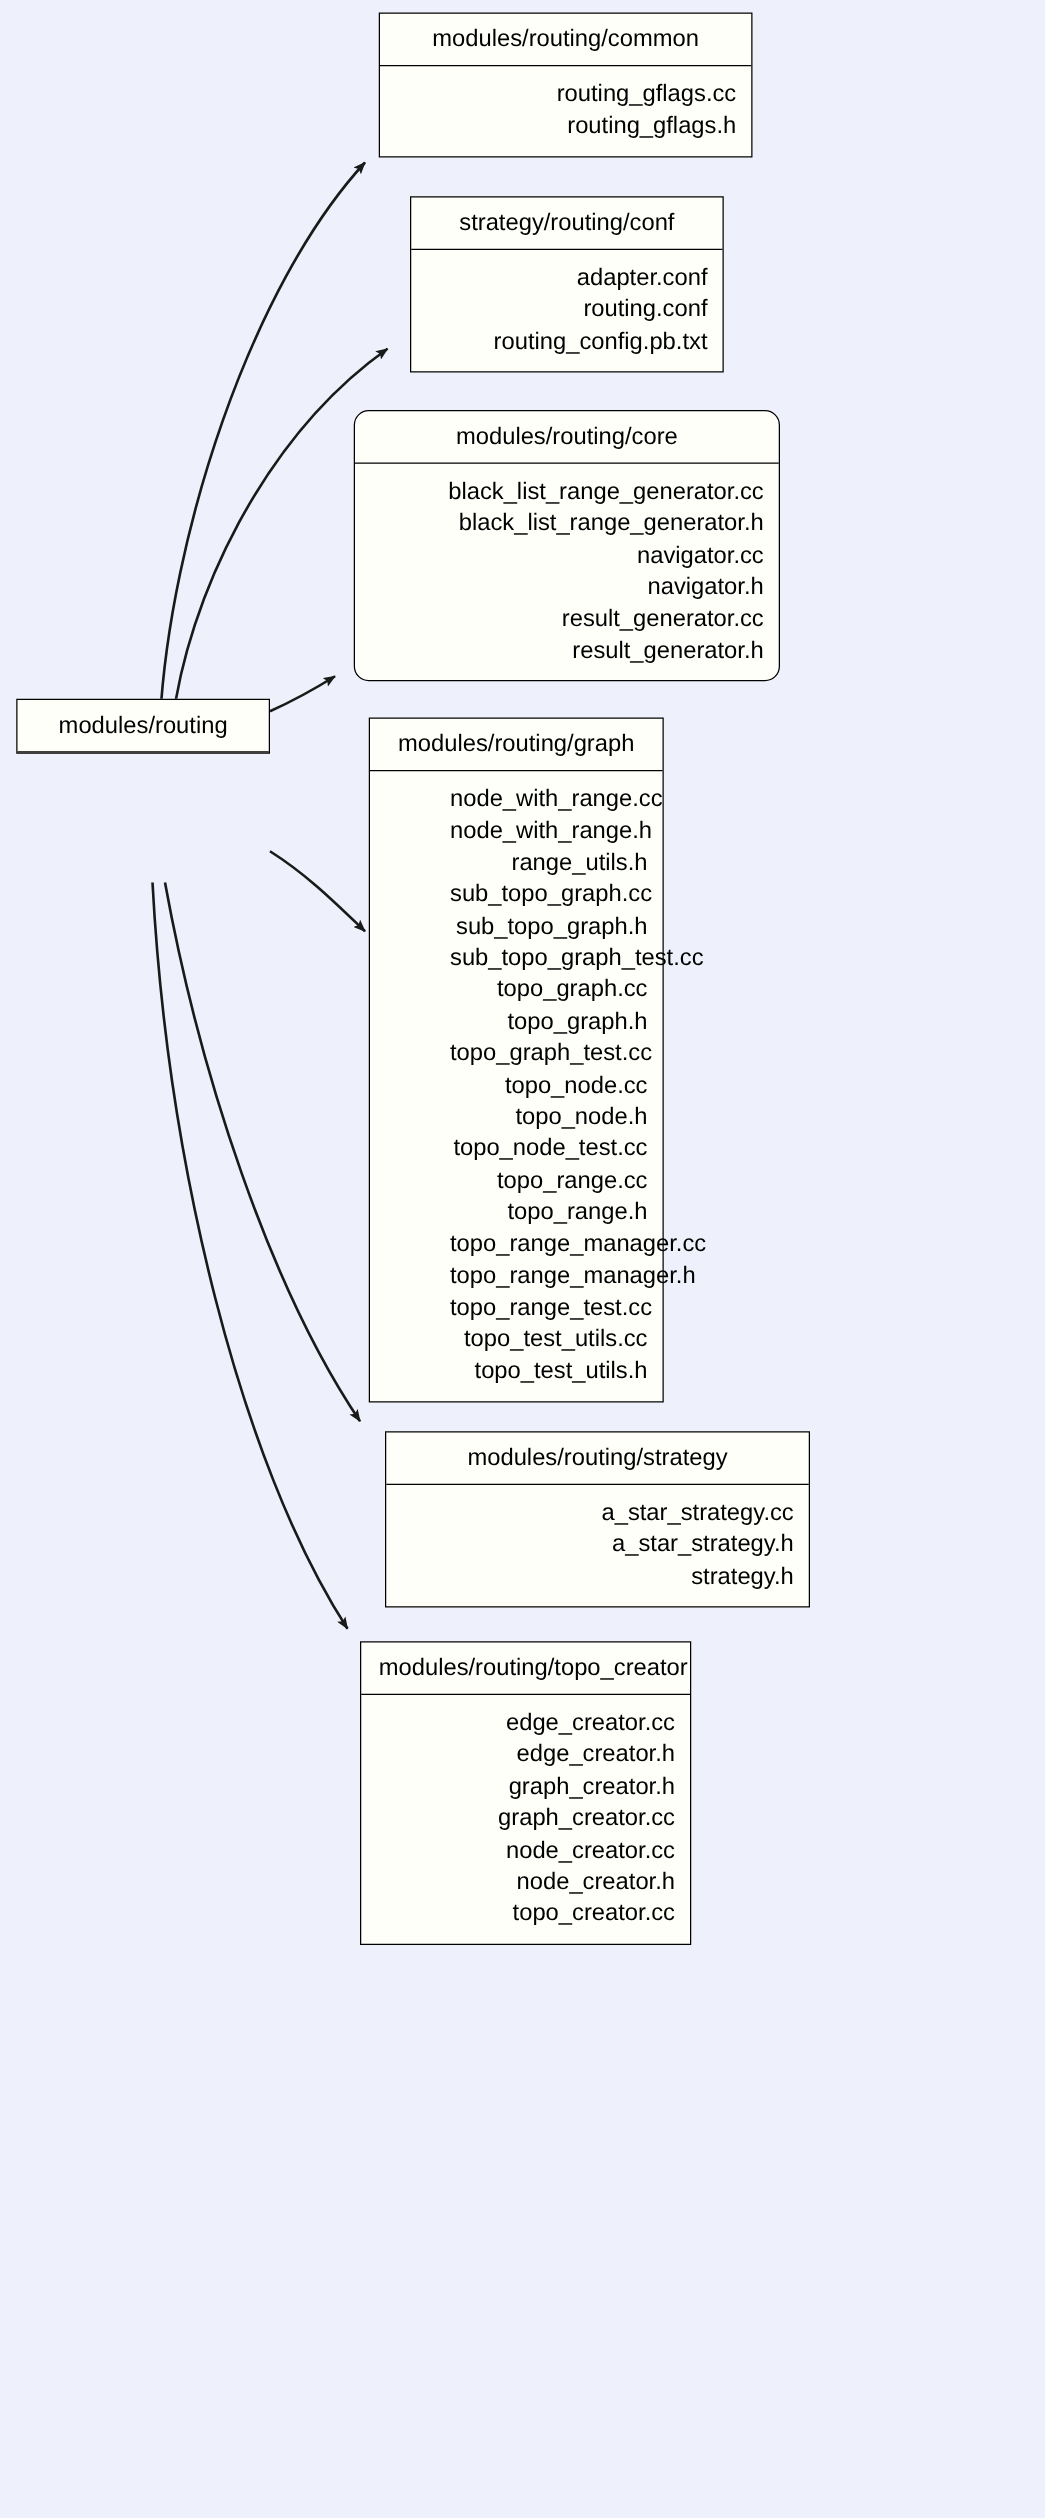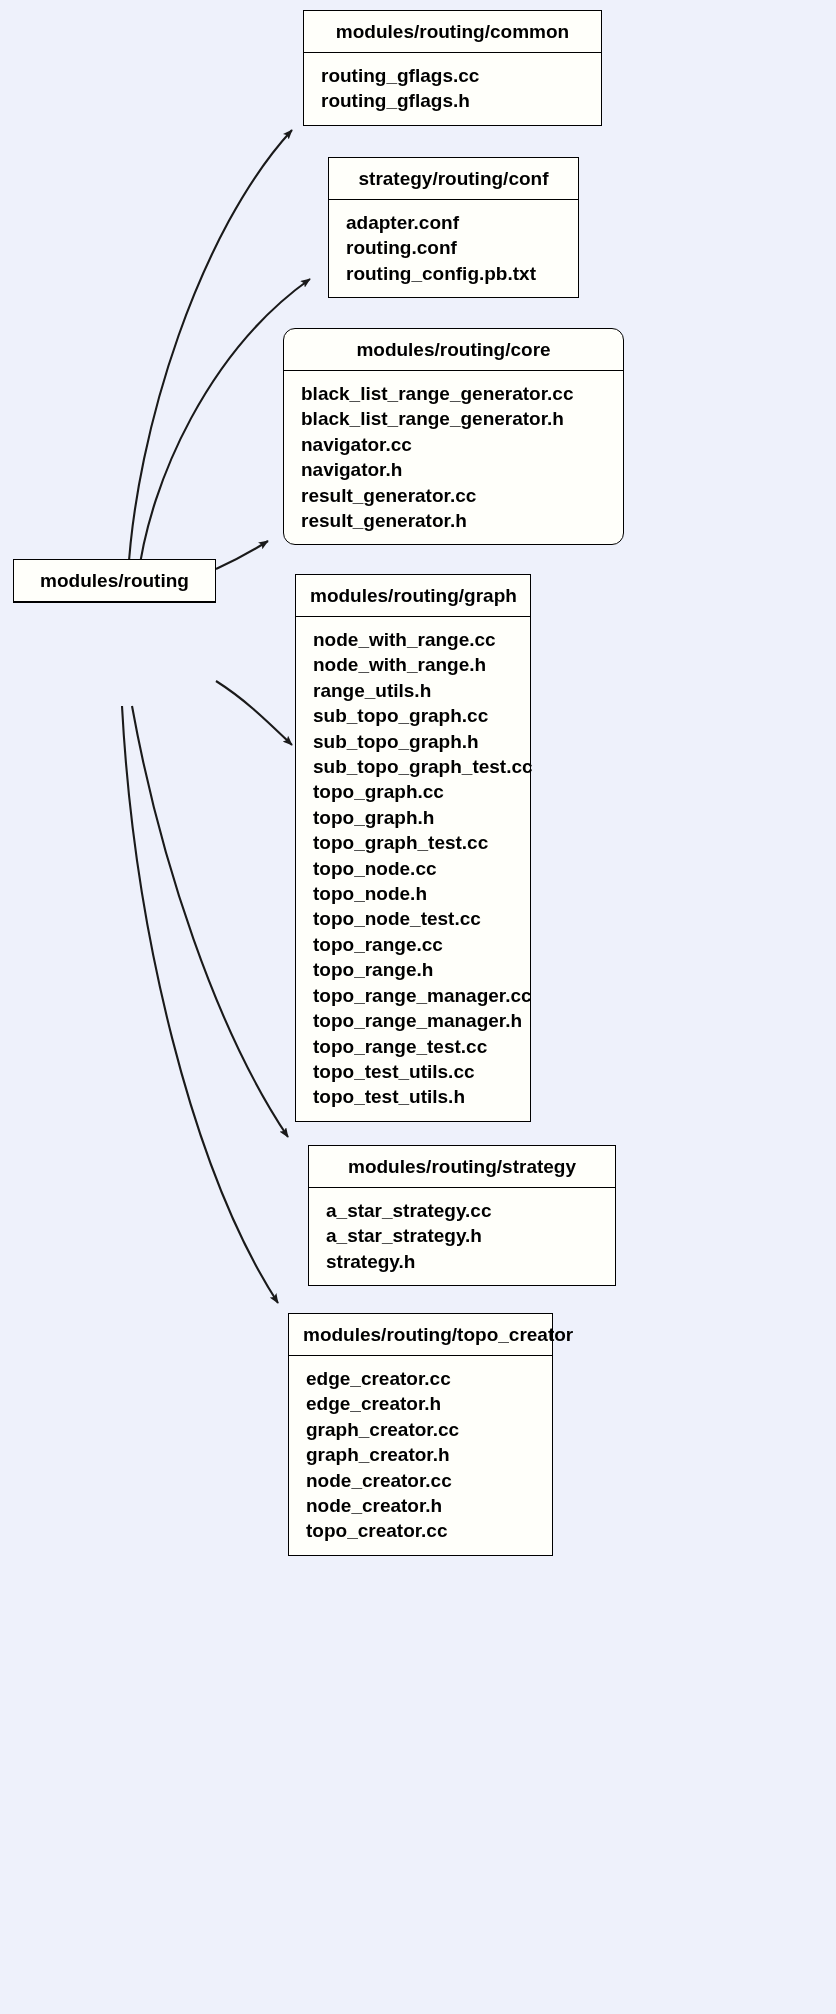--- a/index.html
+++ b/index.html
@@ -8,21 +8,20 @@
     padding: 0;
     background: #eef1fb;
   }
   #canvas {
     position: relative;
     width: 836px;
     height: 2014px;
     background: #eef1fb;
     overflow: hidden;
     font-family: "Liberation Sans", "DejaVu Sans", sans-serif;
-    font-weight: bold;
   }
   #edges {
     position: absolute;
     left: 0;
     top: 0;
     width: 836px;
     height: 2014px;
     pointer-events: none;
   }
   .node {
@@ -38,21 +37,22 @@
     font-size: 19px;
     line-height: 1.0;
     color: #000000;
     padding: 11px 14px 11px 14px;
     border-bottom: 1.6px solid #000000;
     white-space: nowrap;
   }
   .node-files {
     box-sizing: border-box;
     padding: 10px 12px 11px 17px;
-    text-align: left;
+    text-align: right;
+    margin-left: 47px;
   }
   .file-line {
     font-size: 19px;
     line-height: 25.4px;
     color: #000000;
     white-space: nowrap;
   }
 </style>
 </head>
 <body>
@@ -130,35 +130,35 @@
       <div class="file-line">topo_range.cc</div>
       <div class="file-line">topo_range.h</div>
       <div class="file-line">topo_range_manager.cc</div>
       <div class="file-line">topo_range_manager.h</div>
       <div class="file-line">topo_range_test.cc</div>
       <div class="file-line">topo_test_utils.cc</div>
       <div class="file-line">topo_test_utils.h</div>
     </div>
   </div>
 
-  <div class="node" style="left:308px; top:1145px; width:308px;">
+  <div class="node" style="left:308px; top:1145px; width:340px;">
     <div class="node-title">modules/routing/strategy</div>
     <div class="node-files">
       <div class="file-line">a_star_strategy.cc</div>
       <div class="file-line">a_star_strategy.h</div>
       <div class="file-line">strategy.h</div>
     </div>
   </div>
 
   <div class="node" style="left:288px; top:1313px; width:265px;">
     <div class="node-title">modules/routing/topo_creator</div>
     <div class="node-files">
       <div class="file-line">edge_creator.cc</div>
       <div class="file-line">edge_creator.h</div>
+      <div class="file-line">graph_creator.h</div>
       <div class="file-line">graph_creator.cc</div>
-      <div class="file-line">graph_creator.h</div>
       <div class="file-line">node_creator.cc</div>
       <div class="file-line">node_creator.h</div>
       <div class="file-line">topo_creator.cc</div>
     </div>
   </div>
 
 </div>
 
 </body></html>

